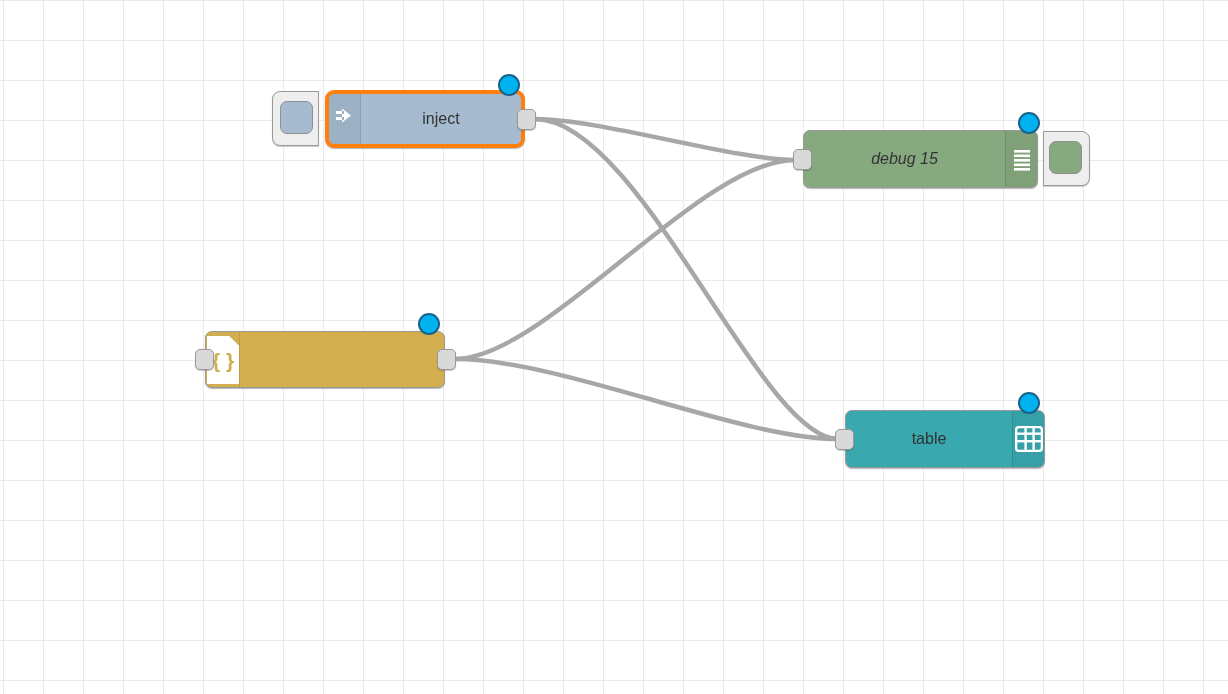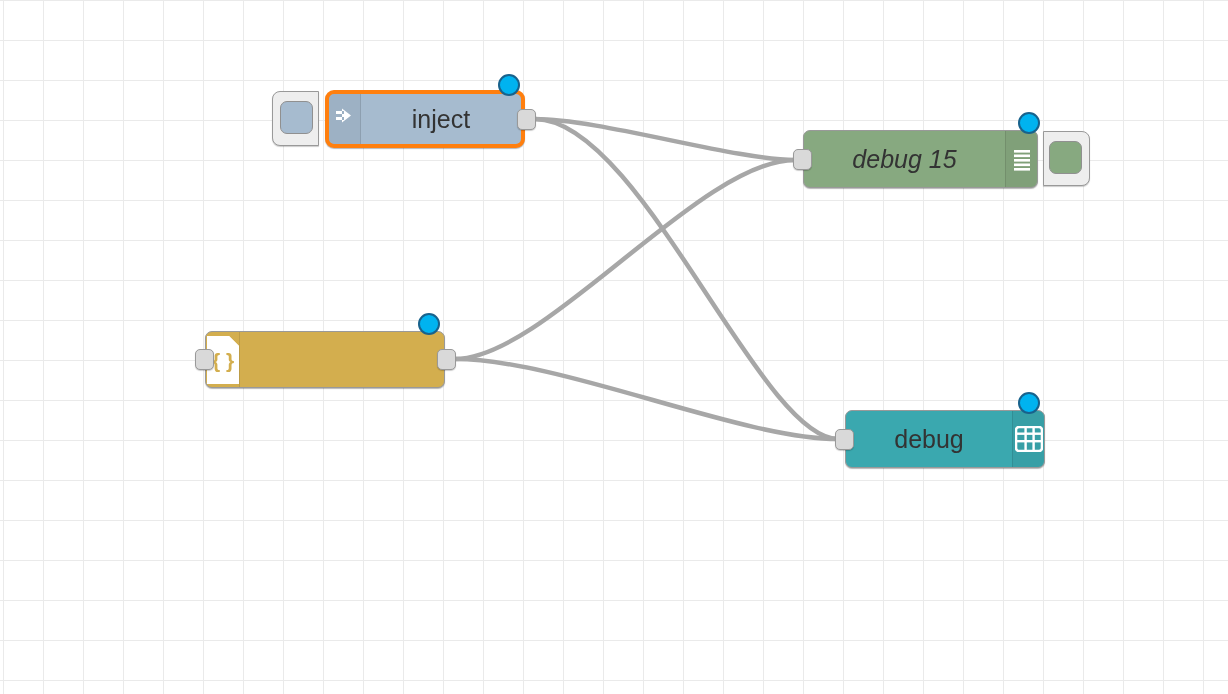--- a/index.html
+++ b/index.html
@@ -71,21 +71,21 @@
     border-left: 1px solid rgba(0,0,0,0.10);
   }
   .icon-box.left {
     border-right: 1px solid rgba(0,0,0,0.10);
   }
   .node-label {
     flex: 1 1 auto;
     display: flex;
     align-items: center;
     justify-content: center;
-    font-size: 25px;
+    font-size: 16px;
     color: #333333;
     white-space: nowrap;
     padding: 0 6px;
   }
   .node-label.italic { font-style: italic; text-align: right; }
 
   
   .port {
     position: absolute;
     width: 19px;
@@ -200,21 +200,21 @@
         </svg>
       </div>
     </div>
     <div class="status-dot" style="left:213px; top:-18px;"></div>
     <div class="port" style="left:-10px; top:18px;"></div>
     <div class="port" style="left:232px; top:18px;"></div>
   </div>
 
   <div class="node" style="left:845px; top:410px; width:200px; height:58px;">
     <div class="node-body" style="background:#3aa8af;">
-      <div class="node-label">debug</div>
+      <div class="node-label">table</div>
       <div class="icon-box right">
         <svg class="glyph" width="28" height="26" viewBox="0 0 28 26">
           <rect x="1" y="1" width="26" height="24" rx="3" ry="3" fill="none" stroke="#ffffff" stroke-width="2.6"></rect>
           <rect x="1" y="6.5" width="26" height="2.4" fill="#ffffff"></rect>
           <rect x="1" y="14" width="26" height="2.4" fill="#ffffff"></rect>
           <rect x="9.4" y="1" width="2.4" height="24" fill="#ffffff"></rect>
           <rect x="17.4" y="1" width="2.4" height="24" fill="#ffffff"></rect>
         </svg>
       </div>
     </div>

